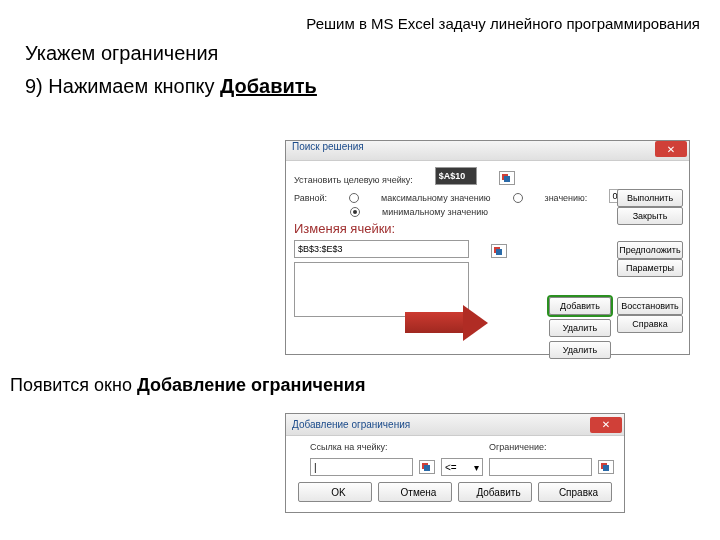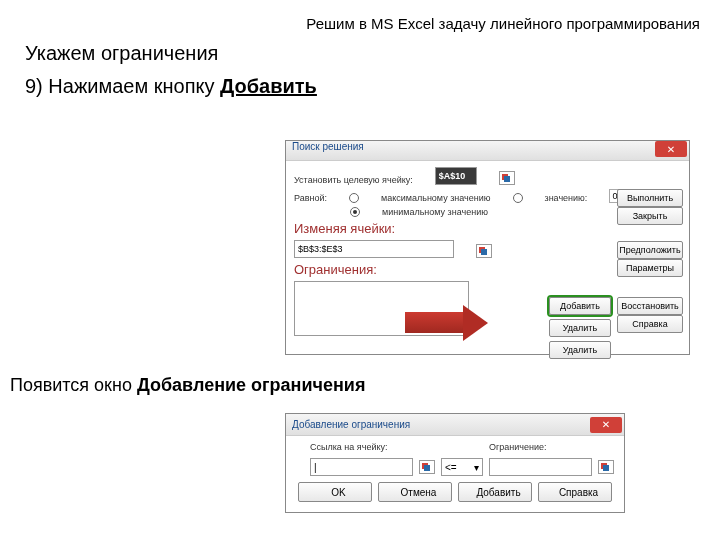--- a/index.html
+++ b/index.html
@@ -81,26 +81,23 @@
       <input class="small-num" value="0" style="">
     </div>
     <div class="row" style="margin-left:56px">
       <span class="radio checked"></span>
       <span class="lbl">минимальному значению</span>
     </div>
     <div class="row">
         <span class="lbl-red">Изменяя ячейки:</span>
       </div>
     <div class="row">
-      <span class="cell-input" style="width:160px">$B$3:$E$3</span>
+      <span class="cell-input" style="width:175px">$B$3:$E$3</span>
       <span class="ref-icon"></span>
     </div>
-    <div class="row">
-        <span class="lbl-red">Ограничения:</span>
-      </div>
     <div class="row">
       <div class="constraint-box"></div>
     </div>
 
     <div class="btn-col">
       <div class="btn">Выполнить</div>
       <div class="btn">Закрыть</div>
       <div style="height:16px"></div>
       <div class="btn">Предположить</div>
       <div class="btn">Параметры</div>

